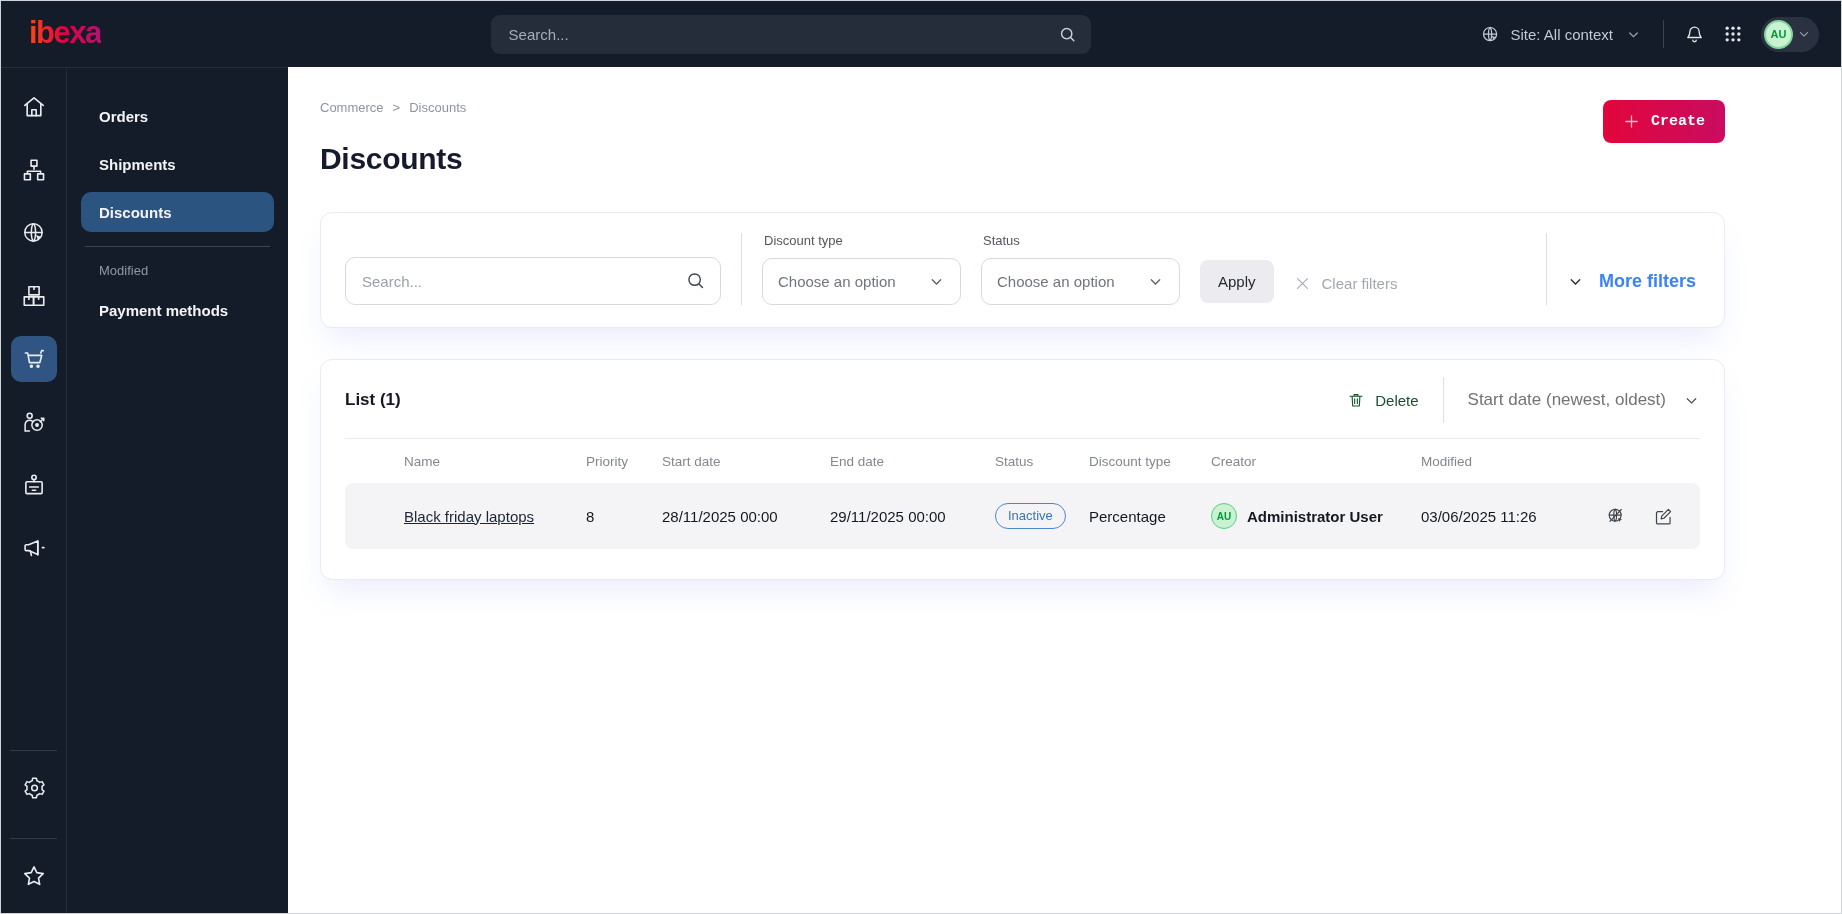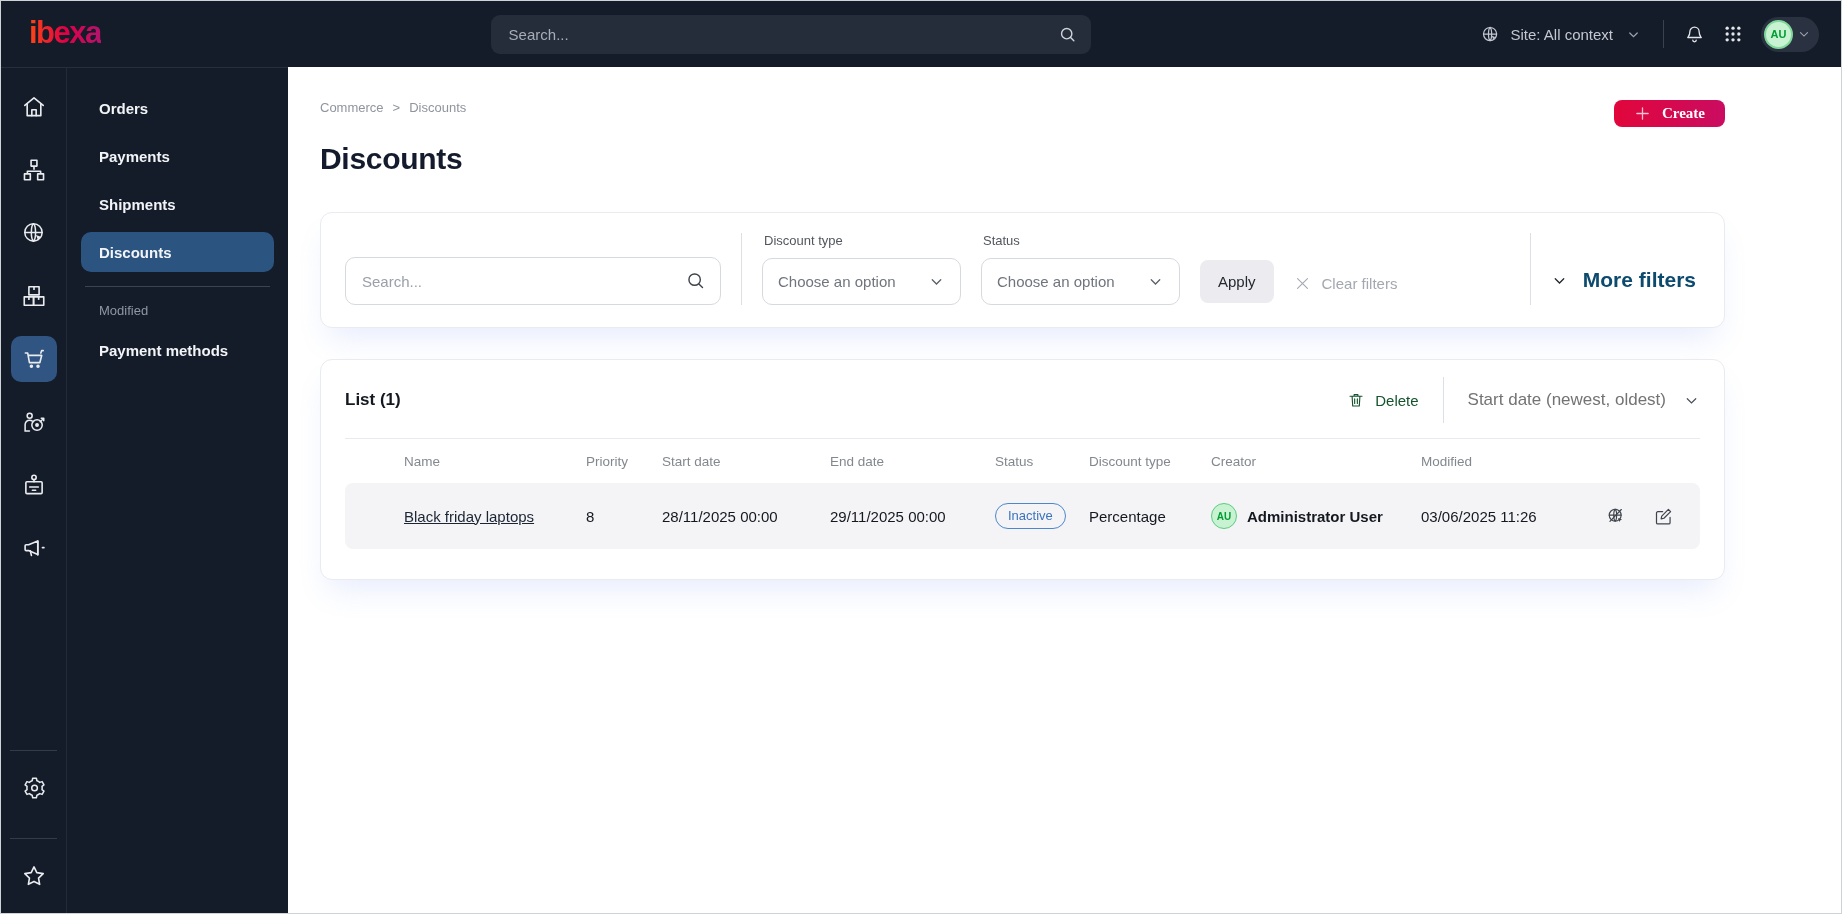--- a/index.html
+++ b/index.html
@@ -27,55 +27,55 @@
   .body { flex:1; display:flex; min-height:0; }
 
   
   .rail { width:65px; flex:0 0 65px; background:var(--rail-bg,#151c29); border-top:1px solid #262e3c; display:flex; flex-direction:column; align-items:center; padding-top:16px; }
   .rail-item { width:46px; height:46px; display:flex; align-items:center; justify-content:center; color:#e9ebef; margin-bottom:17px; cursor:pointer; border-radius:10px; }
   .rail-item.active { background:var(--active-tile,#305582); }
   .rail-bottom { margin-top:auto; width:100%; display:flex; flex-direction:column; align-items:center; padding-bottom:12px; }
   .rail-divider { width:47px; height:1px; background:#333b49; margin:10px 0 14px; }
 
   
-  .submenu { width:222px; flex:0 0 222px; background:var(--rail-bg,#151c29); border-top:1px solid #262e3c; border-left:1px solid #232b38; padding:20px 14px 0; }
+  .submenu { width:222px; flex:0 0 222px; background:var(--rail-bg,#151c29); border-top:1px solid #262e3c; border-left:1px solid #232b38; padding:28px 14px 0; }
   .menu-item { height:40px; display:flex; align-items:center; padding:0 0 0 18px; color:#f2f4f7; font-size:15px; font-weight:600; margin-bottom:8px; border-radius:10px; cursor:pointer; }
   .menu-item.active { background:var(--menu-active,#2c5480); }
   .submenu-divider { height:1px; background:#3b4450; margin:14px 4px 16px; }
   .section-label { color:#8e97a3; font-size:13px; padding-left:18px; margin-bottom:12px; }
 
   
   .main { flex:1; background:#fff; padding:33px 0 0 32px; overflow:hidden; }
   .main-inner { width:1405px; }
   .page-head { display:flex; justify-content:space-between; align-items:flex-start; }
   .breadcrumb { display:flex; gap:9px; align-items:center; font-size:13px; color:#8f949d; }
   .breadcrumb .crumb-link { cursor:pointer; }
   .page-title { margin-top:27px; font-size:30px; font-weight:700; color:#141b2c; letter-spacing:-0.3px; }
-  .create-btn { height:27px; padding:0 20px; border:none; border-radius:8px; background:linear-gradient(90deg,var(--accent-1,#e1063b),var(--accent-2,#ca0c61)); color:#fff; font-size:15px; font-weight:600; font-family:Liberation Serif, serif; display:flex; align-items:center; gap:11px; cursor:pointer; }
+  .create-btn { height:43px; padding:0 20px; border:none; border-radius:8px; background:linear-gradient(90deg,var(--accent-1,#e1063b),var(--accent-2,#ca0c61)); color:#fff; font-size:15px; font-weight:600; font-family:Liberation Mono, monospace; display:flex; align-items:center; gap:11px; cursor:pointer; }
   .create-btn .plus { opacity:.75; display:flex; }
 
   .card { background:#fff; border:1px solid #e9ebf0; border-radius:12px; box-shadow:0 18px 30px -8px rgba(110,140,240,.16); }
 
   
   .filter-card { margin-top:36px; padding:20px 24px 22px; display:flex; align-items:flex-end; gap:20px; }
   .f-search { position:relative; width:376px; height:48px; }
   .f-search input { width:100%; height:100%; border:1px solid #d6d9de; border-radius:10px; font-size:15px; color:#2a2f36; padding:0 46px 0 16px; font-family:inherit; outline:none; }
   .f-search input::placeholder { color:#9aa0a8; }
   .f-search .sicon { position:absolute; right:15px; top:13px; color:#3c424a; }
   .f-divider { width:1px; align-self:stretch; background:#dcdfe4; }
   .field { display:flex; flex-direction:column; }
   .field label { font-size:13px; color:#53575d; margin-bottom:10px; padding-left:2px; }
   .selectbox { width:199px; height:47px; border:1px solid #d6d9de; border-radius:10px; display:flex; align-items:center; justify-content:space-between; padding:0 15px; cursor:pointer; }
   .selectbox .val { font-size:15px; color:#70757d; }
   .selectbox .chev { color:#5a6068; }
   .apply-btn { height:43px; padding:0 18px; border:none; border-radius:8px; background:#ececf0; color:#24292f; font-size:15px; font-family:inherit; cursor:pointer; margin-bottom:2px; }
   .clear-btn { display:flex; align-items:center; gap:11px; color:#a3a8b0; font-size:15px; margin-bottom:13px; cursor:pointer; }
   .filter-spacer { flex:1; }
   .more-filters { display:flex; align-items:center; gap:15px; margin-bottom:13px; margin-right:4px; cursor:pointer; }
-  .more-filters .lbl { font-size:21px; font-weight:700; color:#0c4a6e; }
+  .more-filters .lbl { font-size:18px; font-weight:700; color:#3b82f6; }
   .more-filters .chev { color:#22272e; }
 
   
   .list-card { margin-top:31px; padding:20px 24px 30px; }
   .list-head { display:flex; align-items:center; height:40px; }
   .list-title { font-size:17px; font-weight:700; color:#14181f; }
   .delete-btn { margin-left:auto; display:flex; align-items:center; gap:10px; color:#14532d; font-size:15px; cursor:pointer; }
   .lh-divider { width:1px; height:46px; background:#dcdfe4; margin:0 24px; }
   .sort-btn { display:flex; align-items:center; gap:17px; cursor:pointer; }
   .sort-btn .lbl { font-size:17px; color:#737373; }
@@ -262,21 +262,20 @@
               <svg width="26" height="26" viewBox="0 0 24 24" fill="none" stroke="currentColor" stroke-width="1.5" stroke-linejoin="round">
                 <path d="M12 3.6l2.6 5.3 5.9.9-4.3 4.1 1 5.8-5.2-2.7-5.2 2.7 1-5.8-4.3-4.1 5.9-.9z"></path>
               </svg>
             </span>
         </div>
       </div>
     </nav>
 
     <nav class="submenu">
       <div class="menu-item">Orders</div>
-      <div class="menu-item">Payments</div>
       <div class="menu-item">Shipments</div>
       <div class="menu-item active">Discounts</div>
       <div class="submenu-divider"></div>
       <div class="section-label">Modified</div>
       <div class="menu-item">Payment methods</div>
     </nav>
 
     <main class="main">
       <div class="main-inner">
 

